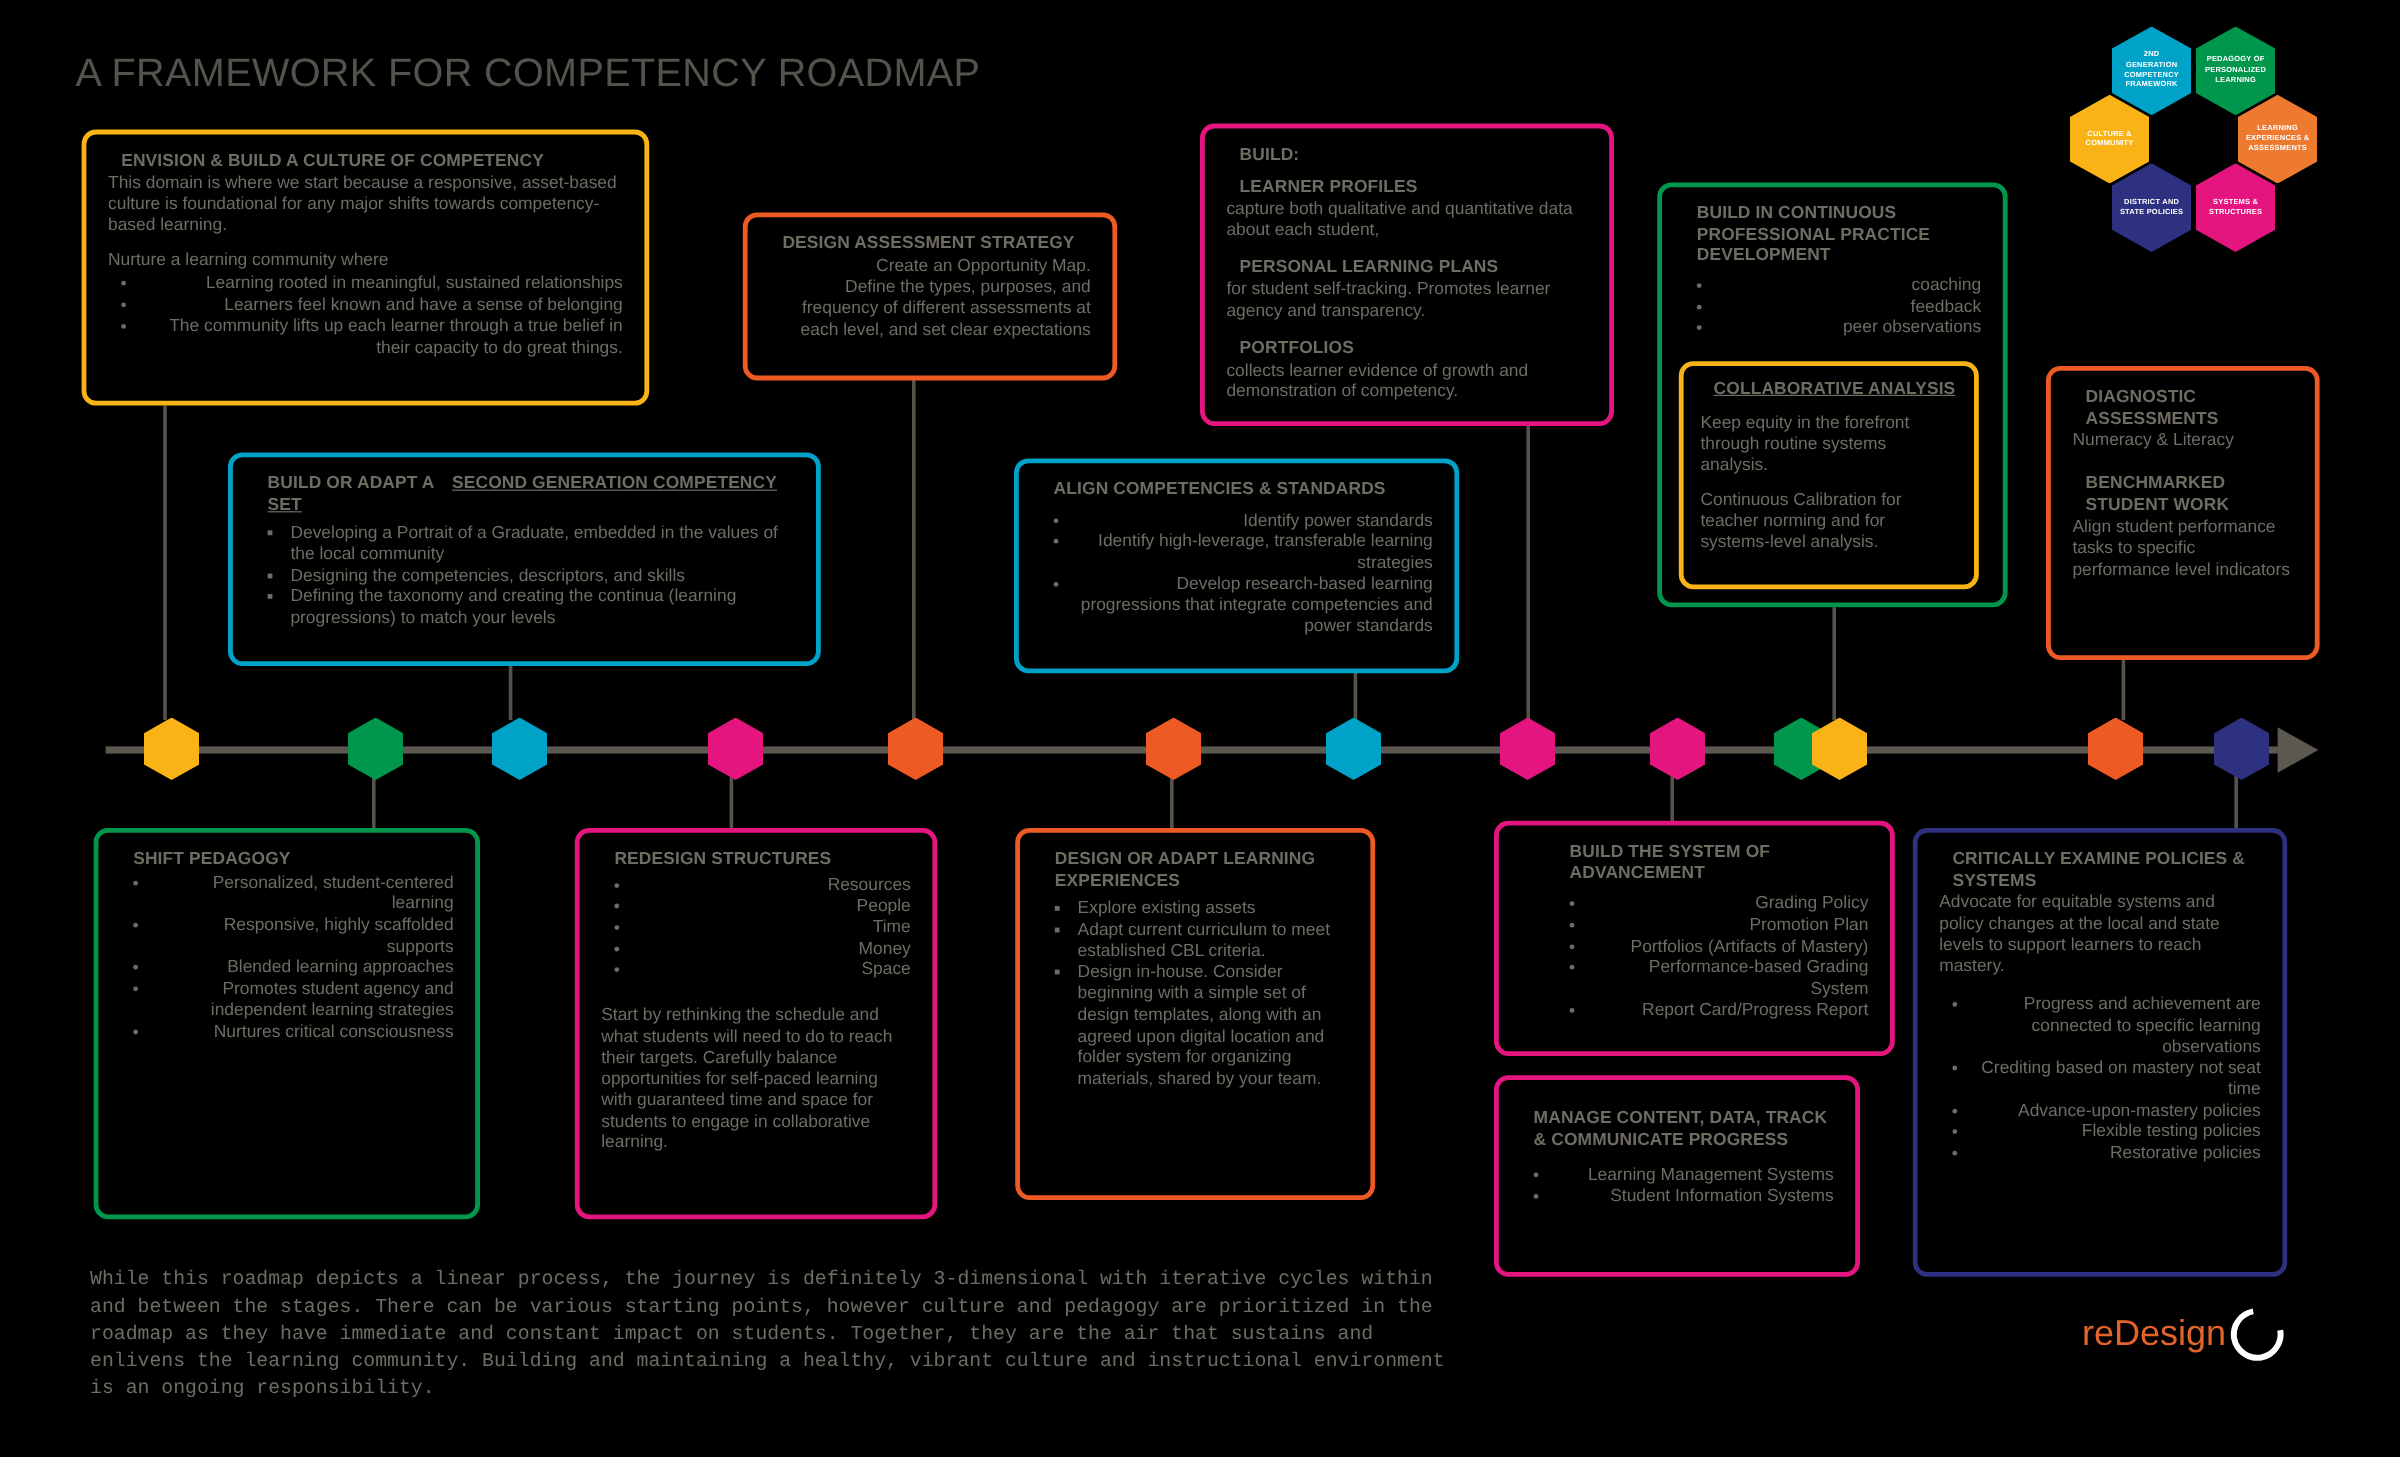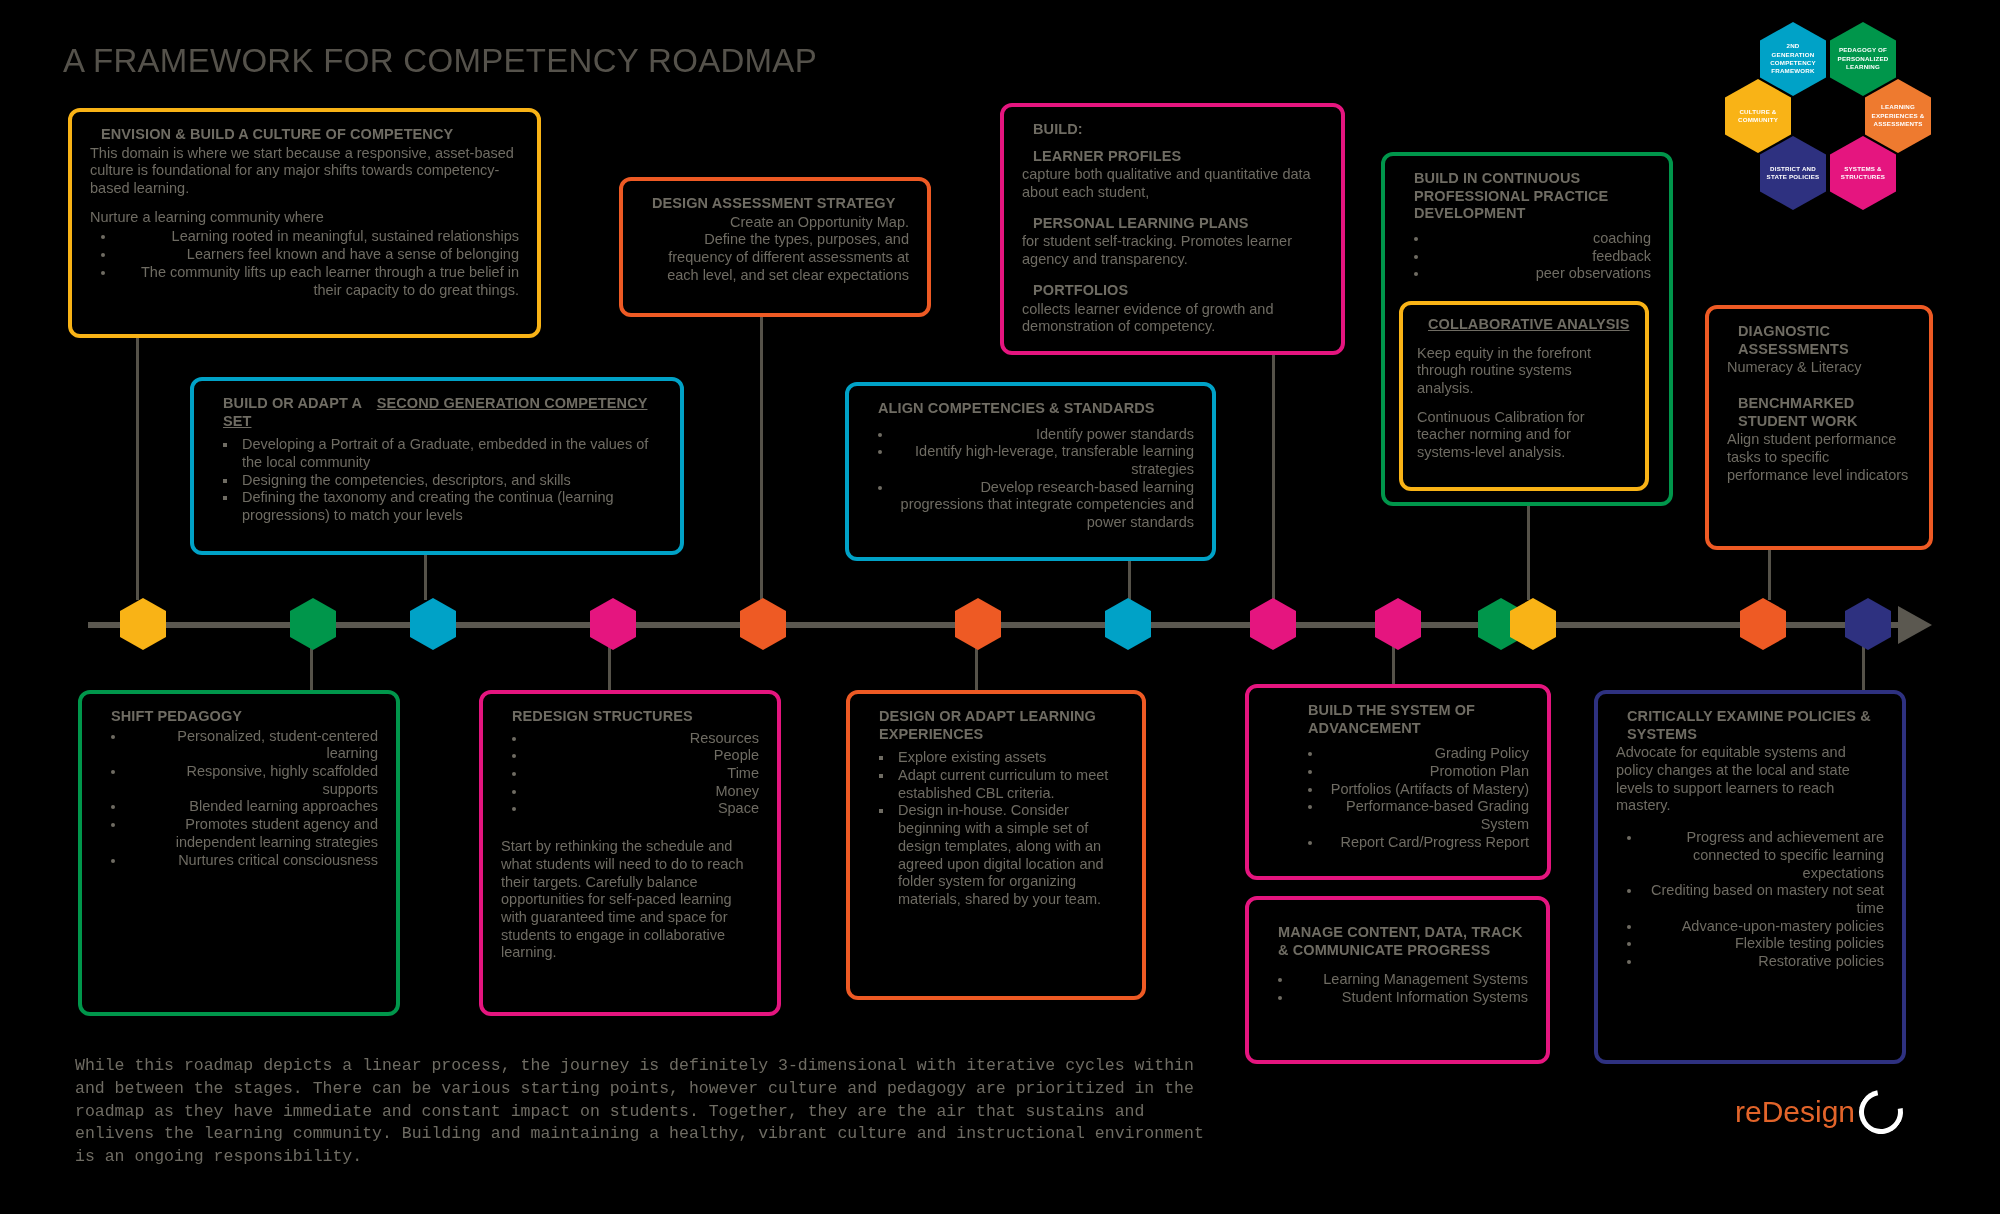--- a/index.html
+++ b/index.html
@@ -211,21 +211,21 @@
 
   <div class="card" style="left:846px;top:690px;width:300px;height:310px;border-color:#ee5a24;">
     <div class="hd">DESIGN OR ADAPT LEARNING EXPERIENCES</div>
     <ul style="margin-top:6px;">
       <li>Explore existing assets</li>
       <li>Adapt current curriculum to meet established CBL criteria.</li>
       <li>Design in-house. Consider beginning with a simple set of design templates, along with an agreed upon digital location and folder system for organizing materials, shared by your team.</li>
     </ul>
   </div>
 
-  <div class="card" style="left:1245px;top:684px;width:306px;height:196px;border-color:#e5157f;padding-left:48px;">
+  <div class="card" style="left:1245px;top:684px;width:334px;height:196px;border-color:#e5157f;padding-left:48px;">
     <div class="hd">BUILD THE  SYSTEM OF ADVANCEMENT</div>
     <ul class="disc" style="margin-top:8px;">
       <li>Grading Policy</li>
       <li>Promotion Plan</li>
       <li>Portfolios  (Artifacts of Mastery)</li>
       <li>Performance-based Grading System</li>
       <li>Report Card/Progress Report</li>
     </ul>
   </div>
 
@@ -234,21 +234,21 @@
     <ul class="disc" style="margin-top:12px;">
       <li>Learning Management Systems</li>
       <li>Student Information Systems</li>
     </ul>
   </div>
 
   <div class="card" style="left:1594px;top:690px;width:312px;height:374px;border-color:#2e3180;">
     <div class="hd">CRITICALLY EXAMINE POLICIES &amp; SYSTEMS</div>
     <p>Advocate for equitable systems and policy changes at the local and state levels to support learners to reach mastery.</p>
     <ul class="disc" style="margin-top:14px;">
-      <li>Progress and achievement are connected to specific learning expectations</li>
+      <li>Progress and achievement are connected to specific learning observations</li>
       <li>Crediting based on mastery not seat time</li>
       <li>Advance-upon-mastery policies</li>
       <li>Flexible testing policies</li>
       <li>Restorative policies</li>
     </ul>
   </div>
 
   <div id="hex-cluster">
     <div class="hexlogo" style="left:35px;top:0;background:#00a2c7;">
       <span>2ND GENERATION COMPETENCY FRAMEWORK</span>

